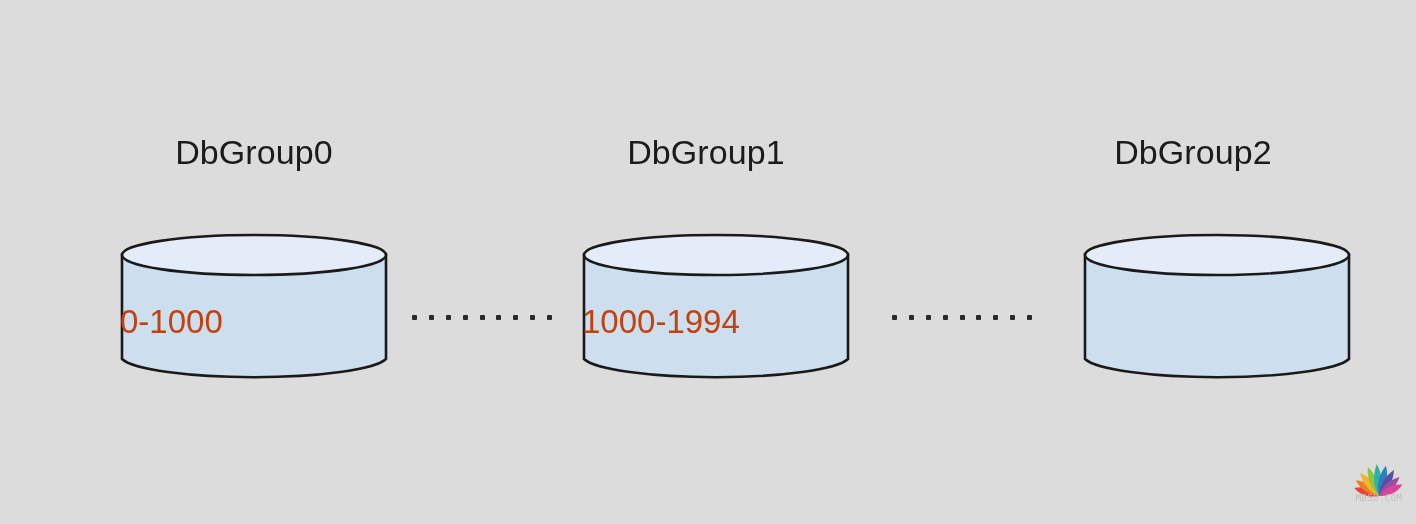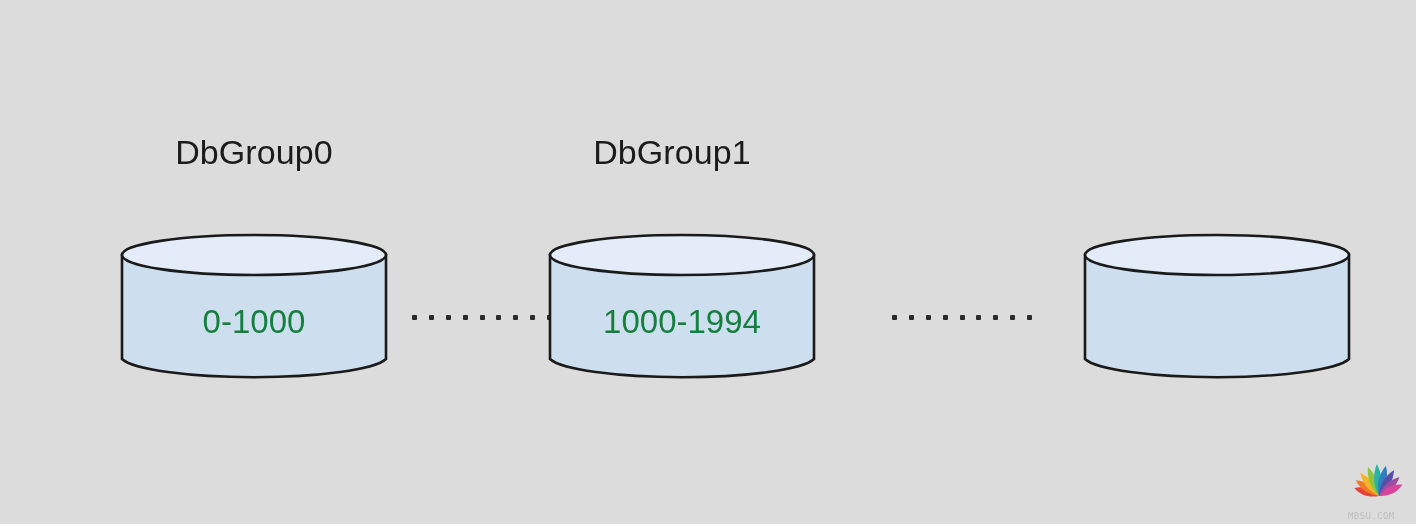--- a/index.html
+++ b/index.html
@@ -51,24 +51,24 @@
     position: absolute;
     top: 0;
     left: 0;
     display: block;
   }
   .cyl-text {
     position: absolute;
     left: 0;
     width: 268px;
     top: 70px;
-    text-align: center;
+    text-align: left;
     font-size: 33px;
     line-height: 38px;
-    color: #15803d;
+    color: #c2410c;
     white-space: nowrap;
   }
 
   
   .dotline {
     position: absolute;
     top: 313px;
     height: 8px;
     display: flex;
     align-items: center;
@@ -92,22 +92,23 @@
   .wm-mark {
     position: absolute;
     left: 5px;
     top: 0;
     width: 52px;
     height: 42px;
   }
   .wm-text {
     position: absolute;
     left: 0;
-    top: 53px;
+    top: 35px;
     width: 62px;
+    text-align: center;
     font-size: 9px;
     line-height: 11px;
     letter-spacing: 0.4px;
     color: #bdbdbd;
     font-family: "DejaVu Sans Mono", monospace;
     white-space: nowrap;
   }
 </style>
 </head>
 <body>
@@ -130,21 +131,21 @@
     <span class="dot"></span>
     <span class="dot"></span>
     <span class="dot"></span>
     <span class="dot"></span>
     <span class="dot"></span>
     <span class="dot"></span>
     <span class="dot"></span>
     <span class="dot"></span>
   </div>
 
-  <div class="db-group" style="left:548px; width:268px;text-decoration:underline;">
+  <div class="db-group" style="left:582px; width:268px;text-decoration:underline;">
     <div class="group-label" style="left:-10px;">DbGroup1</div>
     <div class="cylinder">
       <svg class="cyl-svg" width="268" height="148" viewBox="0 0 268 148">
         <path d="M2,22 L2,126 A134,22 0 0 0 266,126 L266,22 Z" fill="#cddfef" stroke="#1a1a1a" stroke-width="2.6"></path>
         <ellipse cx="134" cy="22" rx="132" ry="20" fill="#e3ecf8" stroke="#1a1a1a" stroke-width="2.6"></ellipse>
       </svg>
       <div class="cyl-text">1000-1994</div>
     </div>
   </div>
 
@@ -154,20 +155,21 @@
     <span class="dot"></span>
     <span class="dot"></span>
     <span class="dot"></span>
     <span class="dot"></span>
     <span class="dot"></span>
     <span class="dot"></span>
     <span class="dot"></span>
   </div>
 
   <div class="db-group" style="left:1083px; width:268px;">
+    <div class="group-label" style="left:-24px;">DbGroup2</div>
     <div class="cylinder">
       <svg class="cyl-svg" width="268" height="148" viewBox="0 0 268 148">
         <path d="M2,22 L2,126 A134,22 0 0 0 266,126 L266,22 Z" fill="#cddfef" stroke="#1a1a1a" stroke-width="2.6"></path>
         <ellipse cx="134" cy="22" rx="132" ry="20" fill="#e3ecf8" stroke="#1a1a1a" stroke-width="2.6"></ellipse>
       </svg>
     </div>
   </div>
 
   <div class="watermark">
     <svg class="wm-mark" viewBox="0 0 52 42">

